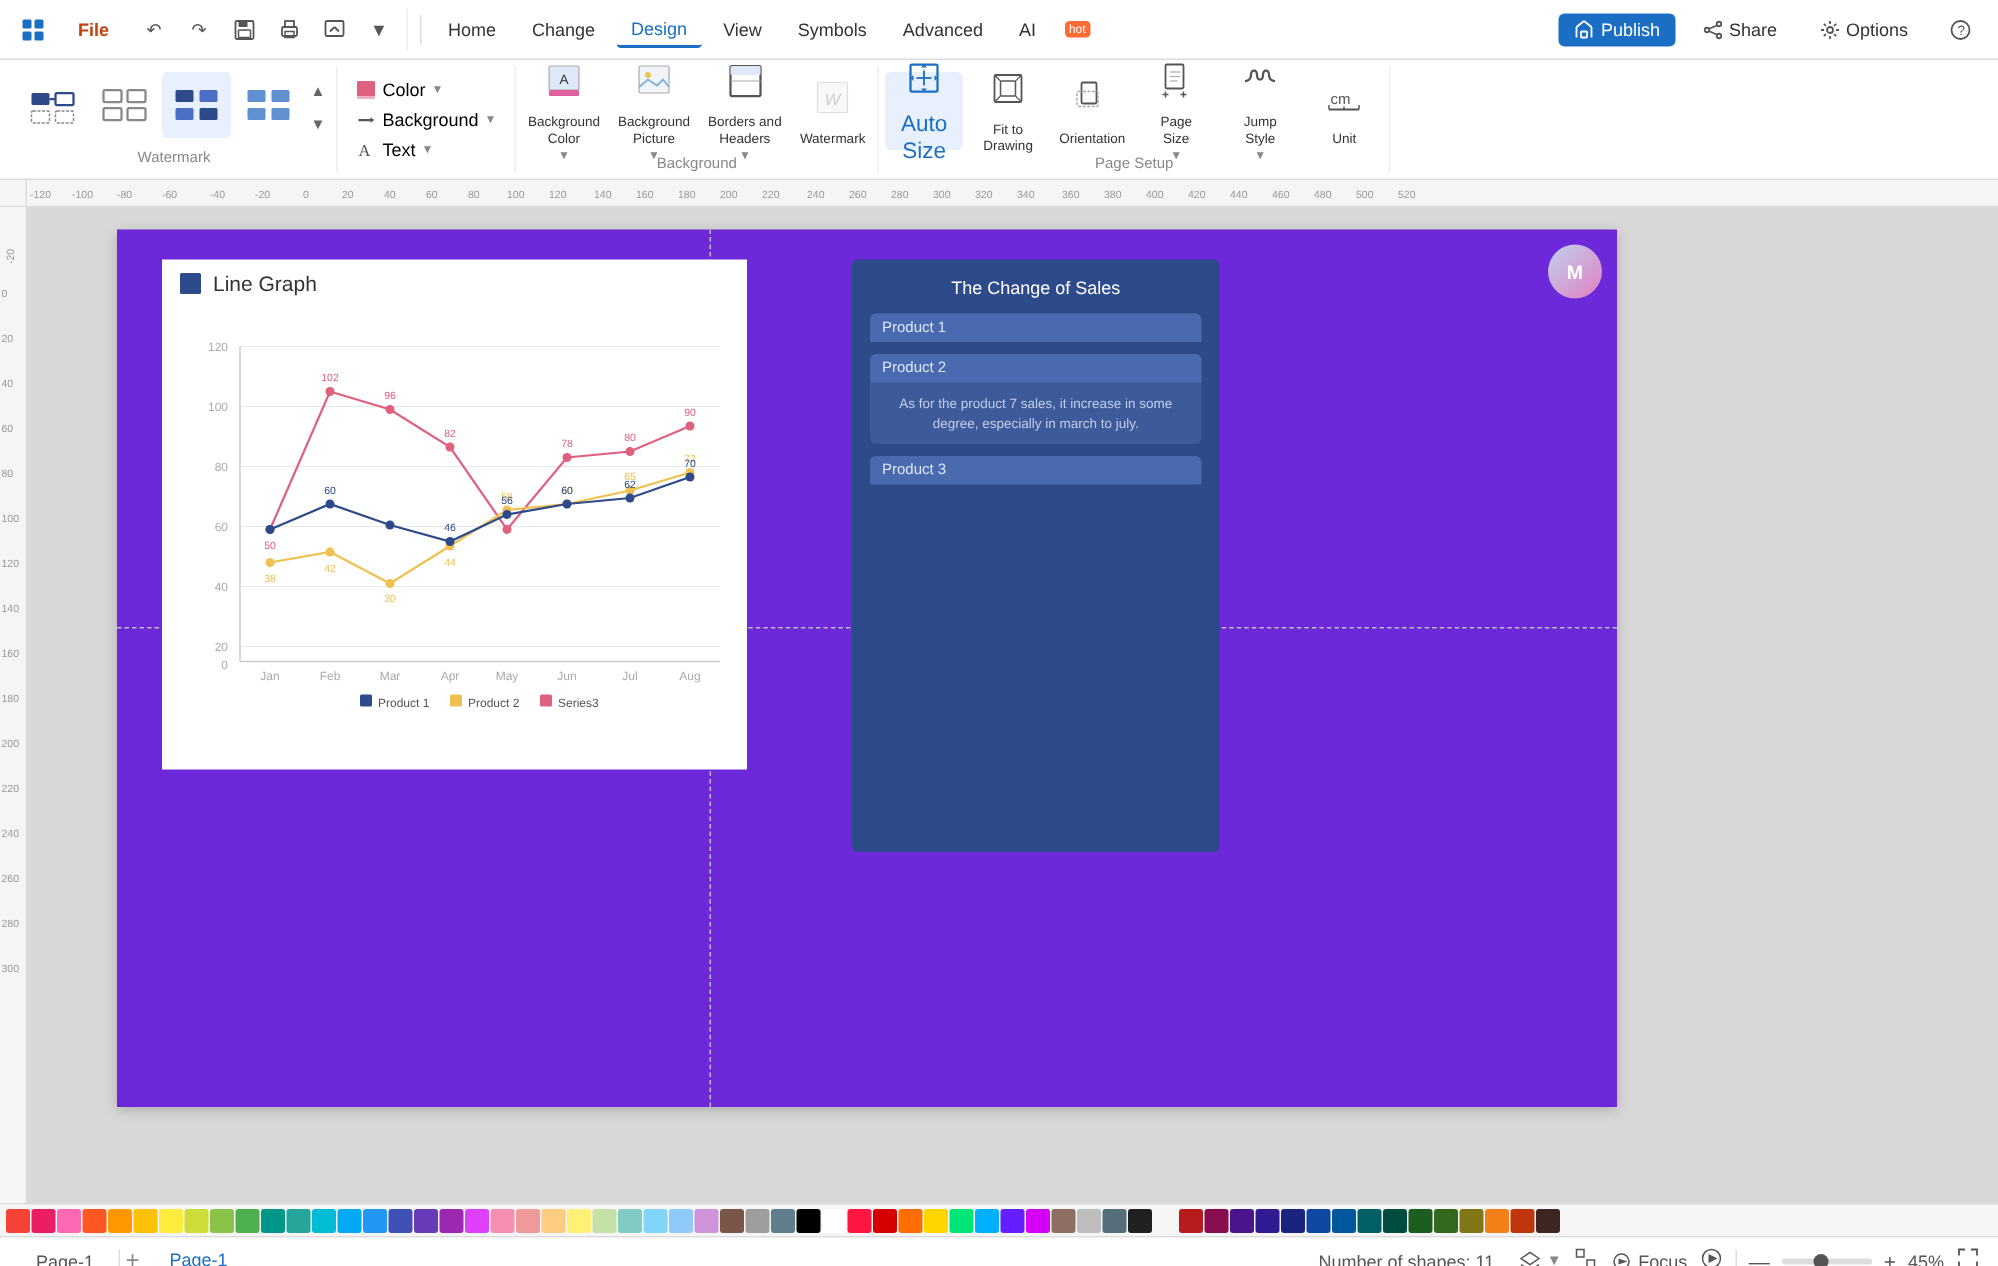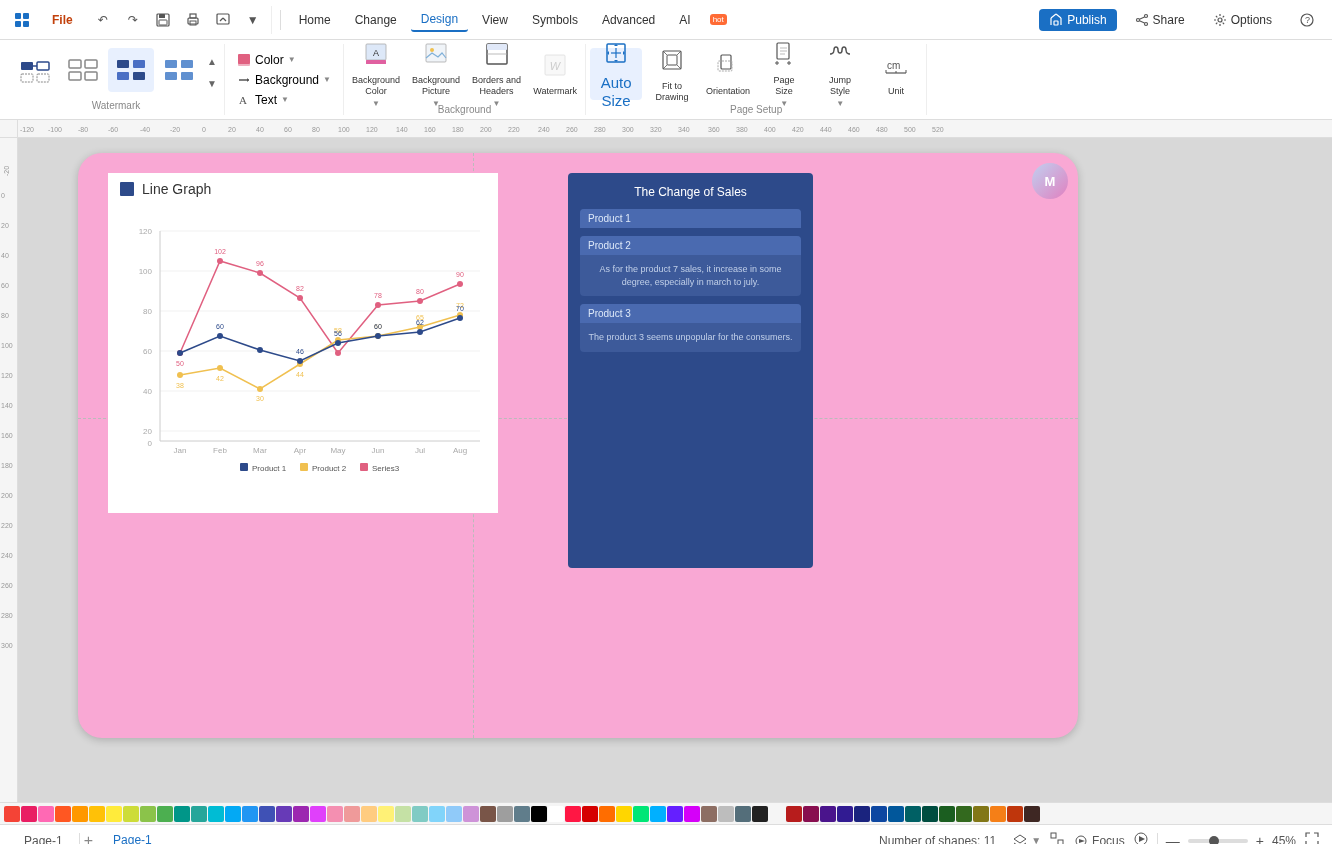--- a/index.html
+++ b/index.html
@@ -422,21 +422,21 @@
           <text x="1" y="420">240</text>
           <text x="1" y="450">260</text>
           <text x="1" y="480">280</text>
           <text x="1" y="510">300</text>
         </g>
       </svg>
     </div>
 
     <div style="flex:1;background:#d8d8d8;overflow:hidden;position:relative;">
 
-      <div style="position:absolute;left:60px;top:15px;width:1000px;height:585px;background:#f9a8d4;box-shadow:0 2px 8px rgba(0,0,0,0.2);border-radius:24px;">
+      <div style="position:absolute;left:60px;top:15px;width:1000px;height:585px;background:#6d28d9;box-shadow:0 2px 8px rgba(0,0,0,0.2);">
 
         <div style="position:absolute;left:395px;top:0;height:100%;border-left:1px dashed #bbb;"></div>
 
         <div style="position:absolute;top:265px;left:0;width:100%;border-top:1px dashed #bbb;"></div>
 
         <div style="position:absolute;left:30px;top:20px;width:390px;height:340px;background:#fff;">
           
           <div style="display:flex;align-items:center;gap:8px;padding:8px 12px 4px 12px;">
             <div style="width:14px;height:14px;background:#2d4a8a;border-radius:1px;"></div>
             <span style="font-size:14px;font-weight:500;color:#333;">Line Graph</span>
@@ -541,21 +541,20 @@
             <div style="background:#4a6ab0;color:#dde8f8;font-size:10px;padding:4px 8px;border-radius:4px 4px 0 0;">Product 1</div>
           </div>
 
           <div style="background:#3d5a9a;border-radius:4px;margin-bottom:8px;">
             <div style="background:#4a6ab0;color:#dde8f8;font-size:10px;padding:4px 8px;border-radius:4px 4px 0 0;">Product 2</div>
             <div style="color:#c0cfe8;font-size:9px;padding:8px;text-align:center;line-height:1.4;">As for the product 7 sales, it increase in some degree, especially in march to july.</div>
           </div>
 
           <div style="background:#3d5a9a;border-radius:4px;margin-bottom:8px;">
             <div style="background:#4a6ab0;color:#dde8f8;font-size:10px;padding:4px 8px;border-radius:4px 4px 0 0;">Product 3</div>
-            <div style="color:#c0cfe8;font-size:9px;padding:8px;text-align:center;line-height:1.4;">The product 3 seems unpopular for the consumers.</div>
           </div>
         </div>
 
         <div style="position:absolute;right:10px;top:10px;">
           <div style="width:36px;height:36px;background:linear-gradient(135deg,#c0d0f0,#e080c0);border-radius:50%;display:flex;align-items:center;justify-content:center;font-weight:bold;font-size:13px;color:#fff;">M</div>
         </div>
       </div>
     </div>
   </div>
 </div>

